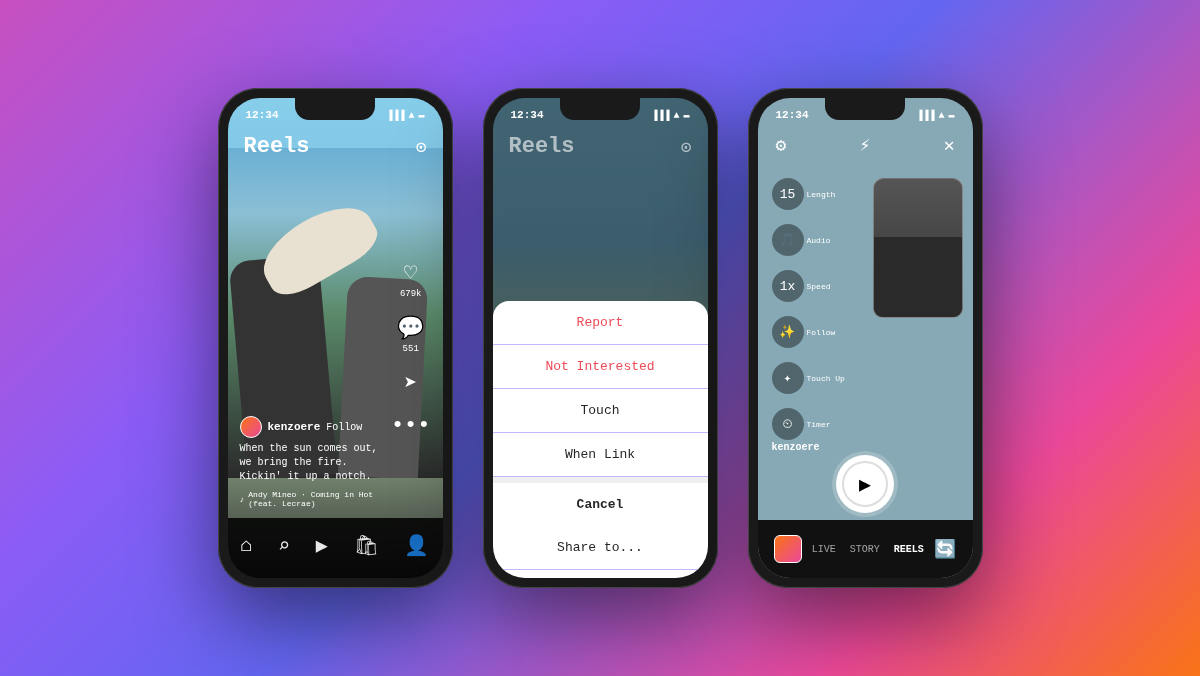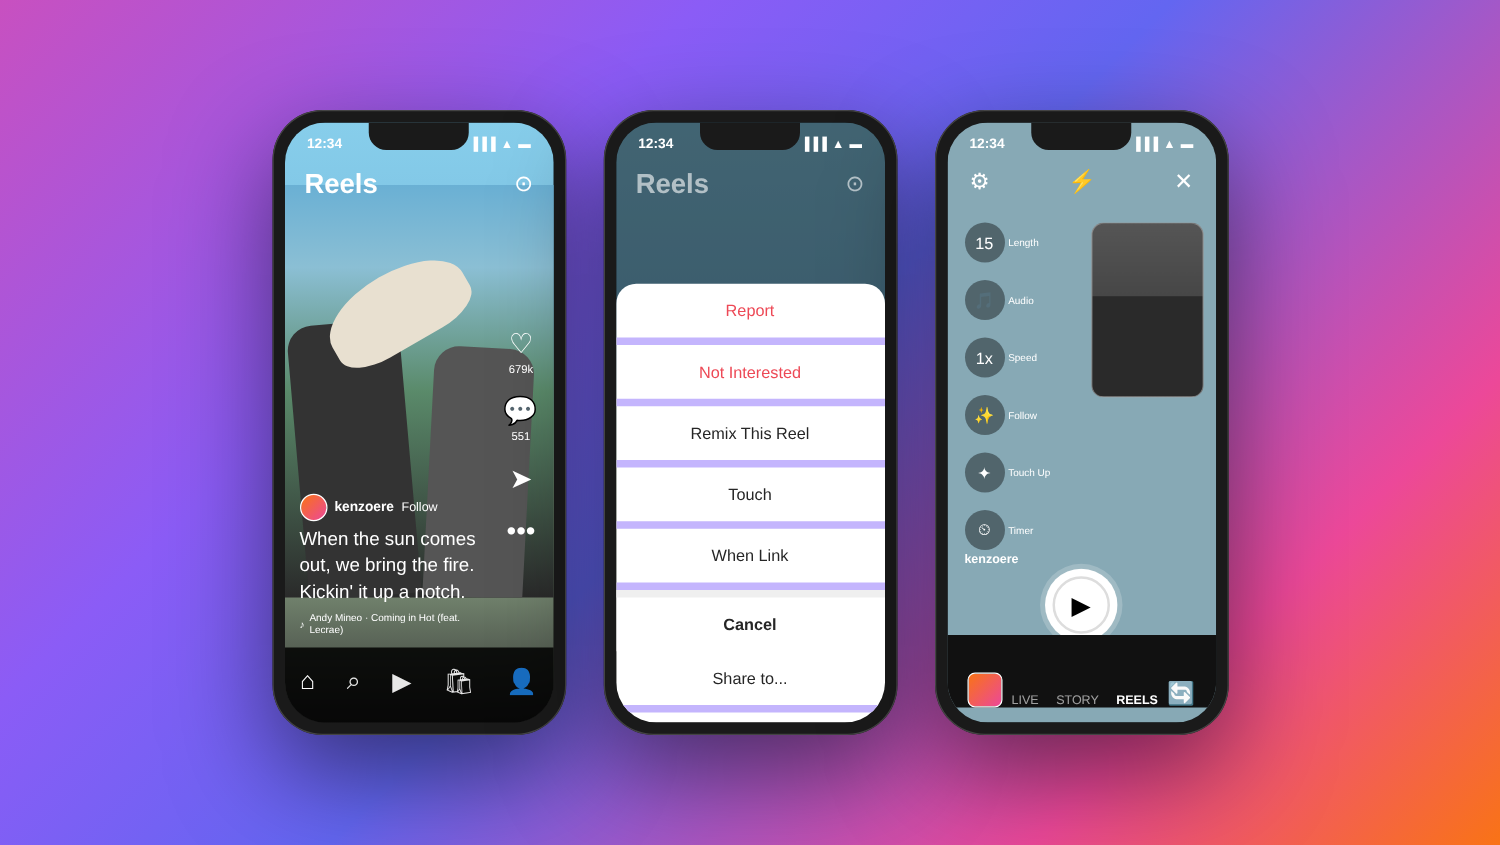--- a/index.html
+++ b/index.html
@@ -18,20 +18,21 @@
     
     .phone {
       width: 235px;
       height: 500px;
       background: #1a1a1a;
       border-radius: 40px;
       padding: 10px;
       box-shadow: 0 30px 80px rgba(0,0,0,0.5), inset 0 0 0 1px #444;
       position: relative;
       flex-shrink: 0;
+      font-family: Liberation Mono, monospace;
     }
     .phone-inner {
       width: 100%;
       height: 100%;
       border-radius: 32px;
       overflow: hidden;
       position: relative;
       background: #000;
     }
 
@@ -191,21 +192,21 @@
       font-size: 11px;
       font-weight: 700;
     }
     .follow-btn {
       color: white;
       font-size: 10px;
       font-weight: 500;
     }
     .caption {
       color: white;
-      font-size: 15px;
+      font-size: 10px;
       line-height: 1.4;
     }
     .music-row {
       display: flex;
       align-items: center;
       gap: 4px;
       margin-top: 6px;
       color: white;
       font-size: 8px;
     }
@@ -253,21 +254,21 @@
       z-index: 15;
       overflow: hidden;
       padding-bottom: 8px;
     }
     .sheet-item {
       padding: 14px 16px;
       text-align: center;
       font-size: 13px;
       font-weight: 400;
       color: #262626;
-      border-bottom: 6px solid #c4b5fd;
+      border-bottom: 1px solid #c4b5fd;
       cursor: pointer;
     }
     .sheet-item.danger { color: #ed4956; font-weight: 500; }
     .sheet-item.cancel-item {
       background: white;
       font-weight: 600;
       border-top: 6px solid #efefef;
       border-bottom: none;
     }
 
@@ -390,27 +391,27 @@
       display: flex;
       align-items: center;
       justify-content: center;
     }
     .reels-icon-shutter {
       font-size: 20px;
     }
 
     .bottom-bar3 {
       position: absolute;
-      bottom: 12px;
+      bottom: 0;
       left: 0;
       right: 0;
       height: 58px;
       background: #111;
       display: flex;
-      align-items: flex-end;
+      align-items: center;
       justify-content: space-between;
       padding: 0 16px;
       z-index: 10;
     }
     .bottom-bar3 .mode-options {
       display: flex;
       gap: 14px;
       color: white;
       font-size: 10px;
     }
@@ -516,21 +517,20 @@
     <div class="reels-header">
       <span class="reels-title" style="color:rgba(255,255,255,0.6)">Reels</span>
       <span class="camera-icon" style="opacity:0.6">⊙</span>
     </div>
 
     <div class="bottom-sheet-overlay"></div>
 
     <div class="bottom-sheet">
       <div class="sheet-item danger">Report</div>
       <div class="sheet-item danger">Not Interested</div>
-      <div class="sheet-item">Remix This Reel</div>
       <div class="sheet-item">Touch</div>
       <div class="sheet-item">When Link</div>
       <div class="sheet-item cancel-item">Cancel</div>
       <div class="sheet-item">Share to...</div>
     </div>
   </div>
 </div>
 
 <div class="phone">
   <div class="phone-inner">

